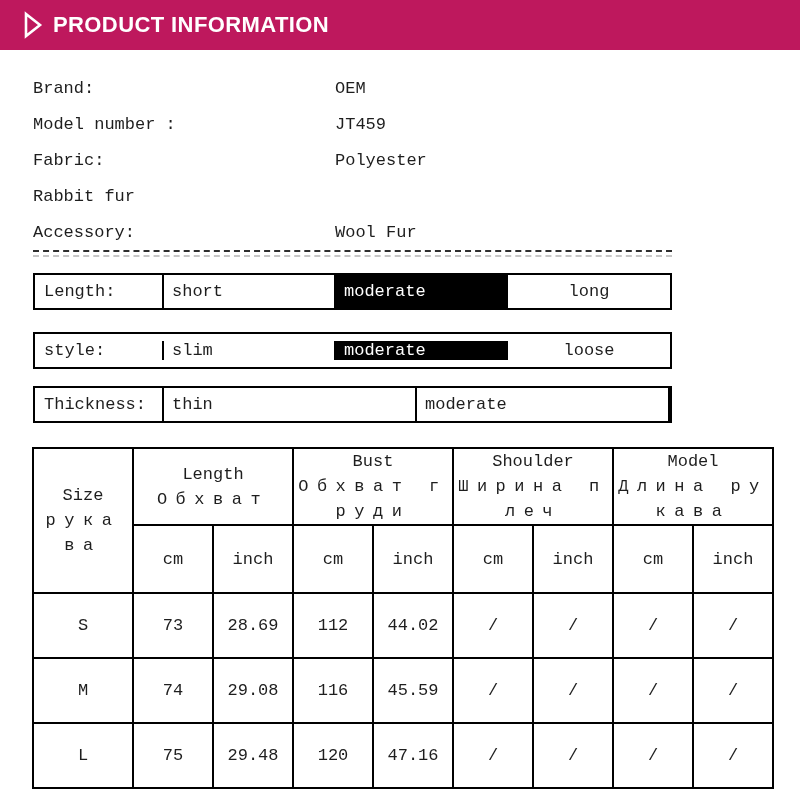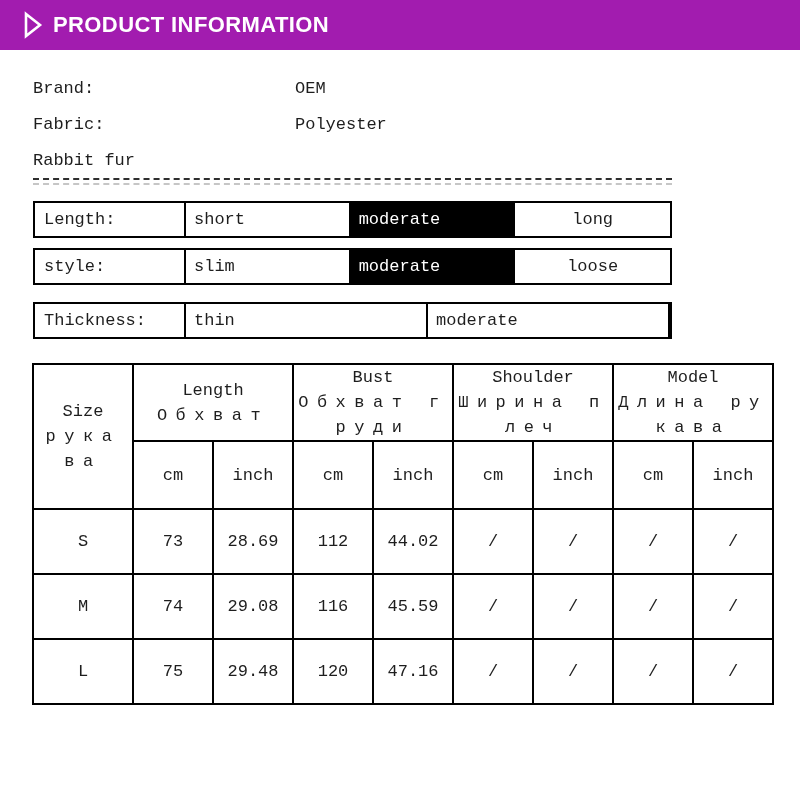--- a/index.html
+++ b/index.html
@@ -6,38 +6,38 @@
     margin: 0; padding: 0;
     width: 800px; height: 800px;
     background: #ffffff;
     overflow: hidden;
     font-family: "Liberation Mono", "DejaVu Sans Mono", monospace;
     color: #1e1e1e;
   }
   
   .header {
     height: 50px;
-    background: #a21caf;
+    background: #be185d;
     display: flex;
     align-items: center;
     padding-left: 22px;
     box-sizing: border-box;
   }
   .header .tri { margin-right: 9px; display: block; }
   .page-title {
     color: #ffffff;
     font-family: "Liberation Sans", sans-serif;
     font-size: 22px;
     font-weight: 700;
     letter-spacing: 0.4px;
     margin: 0;
   }
   
   .info { margin: 20px 0 0 33px; }
-  .info-row { display: flex; height: 36px; align-items: center; font-size: 17px; }
+  .info-row { display: flex; height: 36px; align-items: center; font-size: 17px; gap: 40px; }
   .info-label { width: 262px; }
   .info-value { }
   
   .dashes {
     margin-left: 33px;
     width: 639px;
     height: 3px;
     border-top: 2px dashed #2e2e2e;
     border-bottom: 2px dashed #c6c6c6;
   }
@@ -46,24 +46,24 @@
     margin-left: 33px;
     width: 639px;
     height: 37px;
     border: 2px solid #000;
     box-sizing: border-box;
     display: flex;
     font-size: 17px;
     background: #fff;
   }
   .bar1 { margin-top: 16px; }
-  .bar2 { margin-top: 10px; }
+  .bar2 { margin-top: 22px; align-items: center; }
   .bar3 { margin-top: 17px; text-align: right; }
   .attr-cell { display: flex; align-items: center; box-sizing: border-box; }
-  .attr-label { width: 151px; padding-left: 9px; border-right: 2px solid #000; }
+  .attr-label { width: 129px; padding-left: 9px; border-right: 2px solid #000; }
   .attr-opt { flex: 1; padding-left: 8px; border-right: 2px solid #000; }
   .attr-opt.last { border-right: none; justify-content: center; padding-left: 0; }
   .attr-opt.active { background: #000; color: #fff; }
   
   table.size-table {
     border-collapse: collapse;
     table-layout: fixed;
     margin: 24px 0 0 32px;
     width: 738px;
     font-size: 17px;
@@ -96,25 +96,33 @@
   </svg>
   <h1 class="page-title">PRODUCT INFORMATION</h1>
 </div>
 
 <div class="info">
   <div class="info-row">
     <span class="info-label">Brand:</span>
     <span class="info-value">OEM</span>
   </div>
   <div class="info-row">
+    <span class="info-label">Model number :</span>
+    <span class="info-value">JT459</span>
+  </div>
+  <div class="info-row">
     <span class="info-label">Fabric:</span>
     <span class="info-value">Polyester</span>
   </div>
   <div class="info-row">
     <span class="info-value">Rabbit fur</span>
+  </div>
+  <div class="info-row">
+    <span class="info-label">Accessory:</span>
+    <span class="info-value">Wool Fur</span>
   </div>
 </div>
 
 <div class="dashes"></div>
 
 <div class="attr-bar bar1">
   <div class="attr-cell attr-label">Length:</div>
   <div class="attr-cell attr-opt">short</div>
   <div class="attr-cell attr-opt active">moderate</div>
   <div class="attr-cell attr-opt last">long</div>

